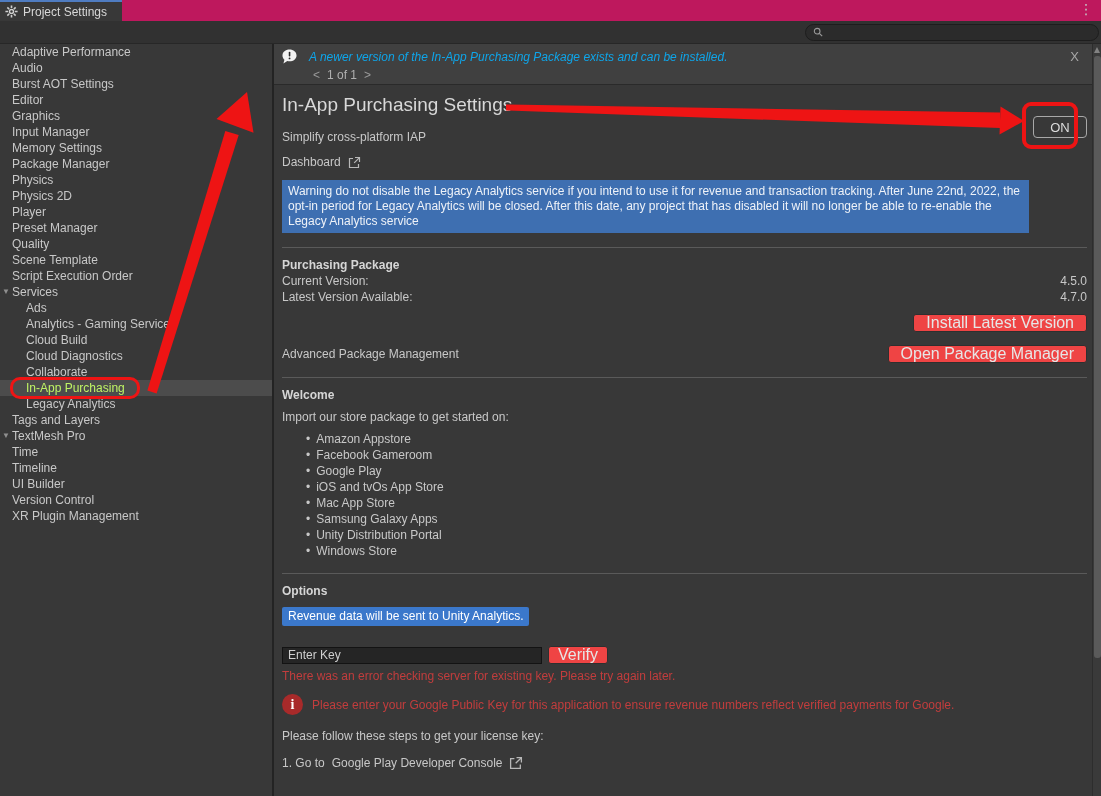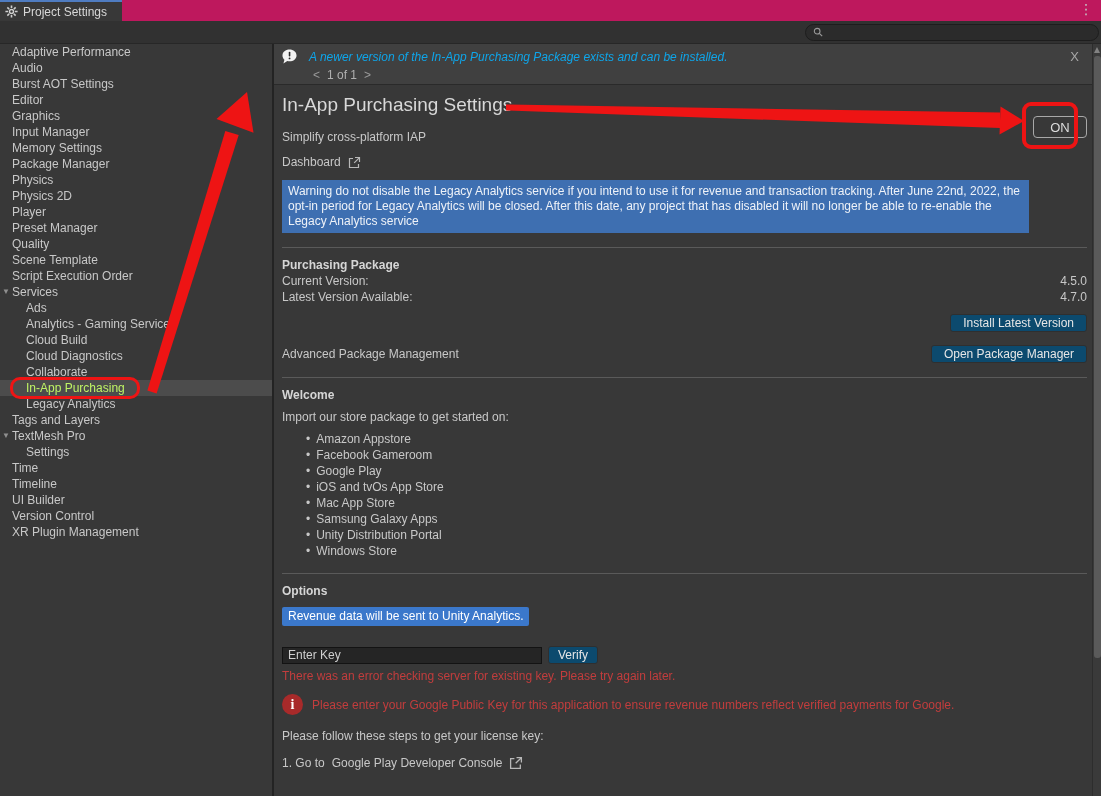--- a/index.html
+++ b/index.html
@@ -51,22 +51,22 @@
   .page-title { font-size:19px; font-weight:400; color:#d8d8d8; margin-top:9px; }
   .simple-row { margin-top:14px; }
   .dash-row { margin-top:11px; display:flex; align-items:center; gap:7px; }
   .bluebox { margin-top:11px; width:747px; background:#3e6fb1; color:#eef2f8;
     padding:4px 6px; line-height:15px; }
   .divider { border:none; border-top:1px solid #5a5a5a; margin:14px 0 0 0; }
   .section-h { font-size:12px; font-weight:700; color:#d6d6d6; margin-top:10px; }
   .kv-row { display:flex; justify-content:space-between; margin-top:2px; }
   .btn-row { display:flex; justify-content:flex-end; margin-top:10px; }
   .adv-row { display:flex; justify-content:space-between; align-items:center; margin-top:13px; }
-  .unity-btn { background:#0c4a6e; border:1px solid #2f2f2f; border-radius:3px;
-    color:#e6e6e6; font-family:"Liberation Sans",sans-serif; font-size:12px;
+  .unity-btn { background:#ef4444; border:1px solid #2f2f2f; border-radius:3px;
+    color:#e6e6e6; font-family:"Liberation Sans",sans-serif; font-size:16px;
     height:18px; padding:0 12px; display:inline-flex; align-items:center; cursor:default; }
   .welcome-list { list-style:none; margin:7px 0 0 24px; }
   .welcome-list li { height:16px; line-height:16px; }
   .welcome-list li::before { content:"\2022"; margin-right:6px; }
   .chip { display:inline-block; background:#3b78cb; color:#ffffff;
     padding:2px 6px 3px 6px; border-radius:2px; margin-top:9px;text-align:right; }
   .key-row { display:flex; align-items:center; gap:6px; margin-top:20px; }
   .key-input { width:260px; height:17px; background:#252525; border:1px solid #131313;
     color:#cfcfcf; padding:0 5px; font-family:"Liberation Sans",sans-serif; font-size:12px; }
   .verify-btn { height:18px; padding:0 9px; }
@@ -249,24 +249,20 @@
         <div class="side-item">
           
           <span>Tags and Layers</span>
         </div>
 
         <div class="side-item has-arrow">
           <span class="fold">▼</span>
           <span>TextMesh Pro</span>
         </div>
 
-        <div class="side-item level-1">
-          
-          <span>Settings</span>
-        </div>
 
         <div class="side-item">
           
           <span>Time</span>
         </div>
 
         <div class="side-item">
           
           <span>Timeline</span>
         </div>

